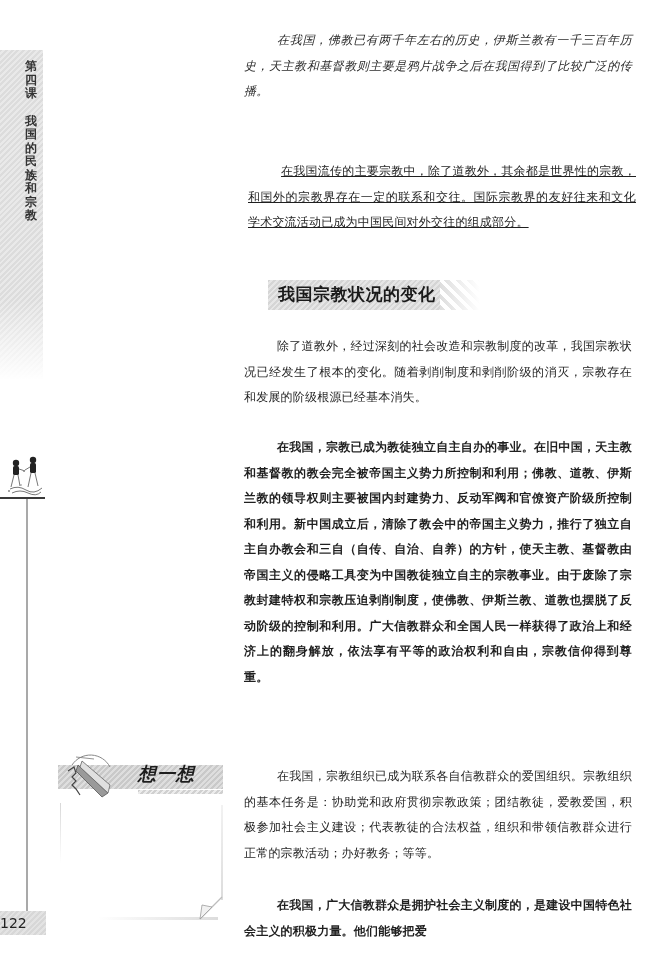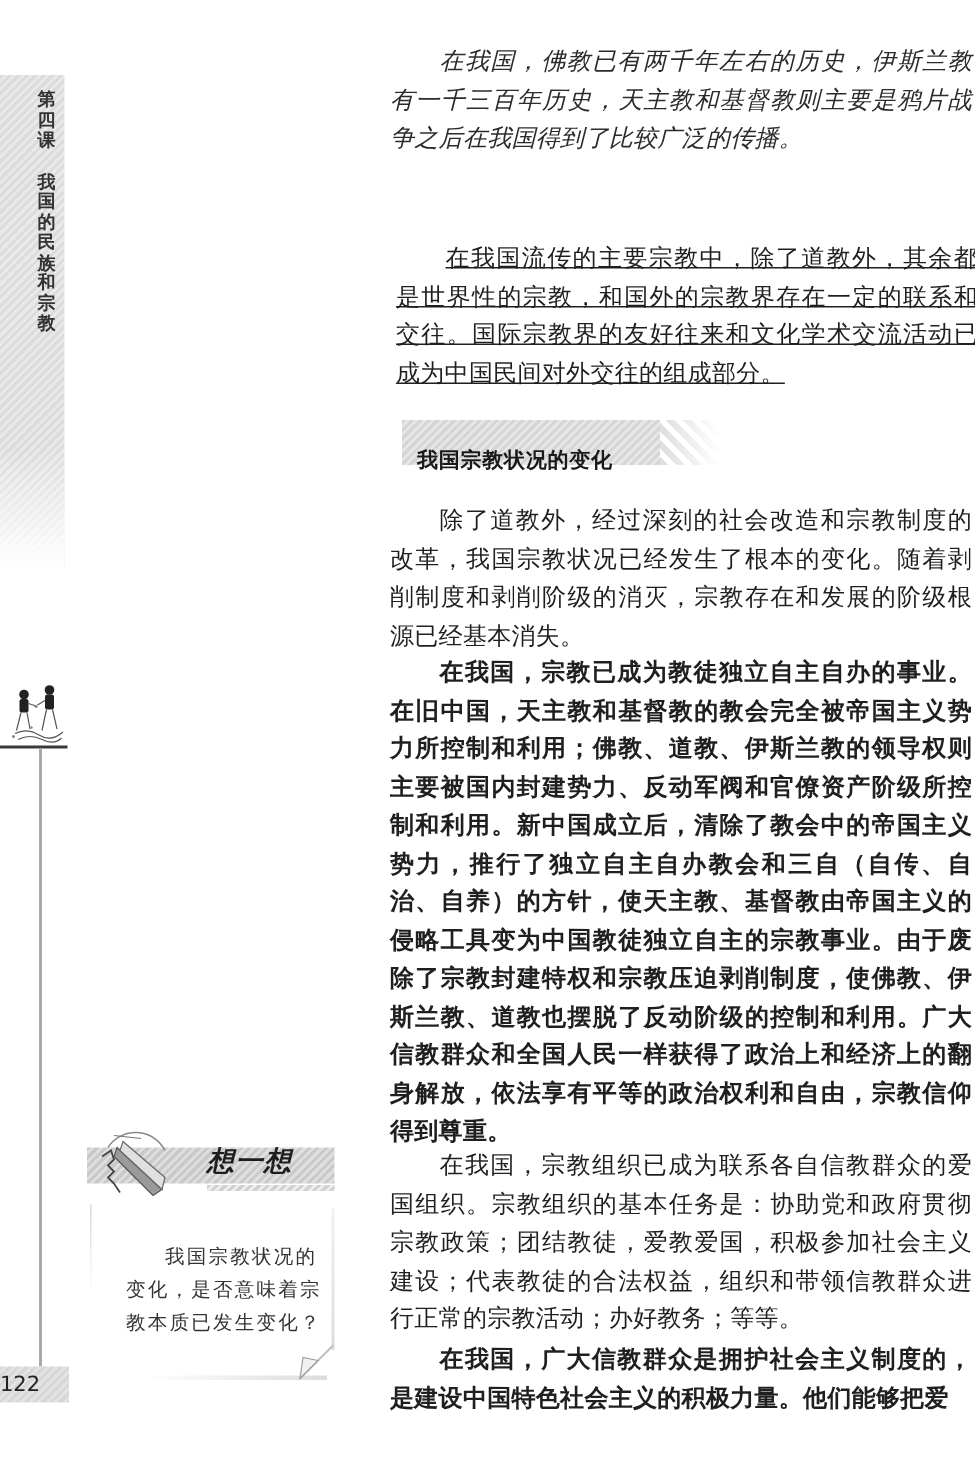--- a/index.html
+++ b/index.html
@@ -71,40 +71,40 @@
     }
     .think-frame-left {
       position: absolute; left: 2px; top: 58px; width: 1px; height: 60px;
       background: linear-gradient(180deg, #d8d8d8, #ffffff);
     }
     .think-curl { position: absolute; left: 140px; top: 150px; width: 26px; height: 26px; }
 
     
     .main { position: absolute; left: 244px; top: 0; width: 400px; }
     .para {
-      position: absolute; left: 16px; width: 388px;
-      font-size: 16px; line-height: 25.5px; color: #1f1f1f;
+      position: absolute; left: 0; width: 388px;
+      font-size: 12px; line-height: 25.5px; color: #1f1f1f;
       text-indent: 33px; text-align: justify; letter-spacing: 0.2px;
     }
     .para.kaiti { font-family: "DejaVu Serif", "Liberation Serif", serif; font-style: italic; color: #2b2b2b; }
 
     .section-head {
       position: absolute; left: 24px; top: 280px; width: 195px; height: 30px;
       background: repeating-linear-gradient(135deg, #d5d5d5 0 2px, #e6e6e6 2px 4px);
     }
     .section-head-fade {
       position: absolute; left: 196px; top: 280px; width: 40px; height: 30px;
       background:
         linear-gradient(90deg, rgba(255,255,255,0) 0%, #ffffff 100%),
         repeating-linear-gradient(45deg, #dedede 0 4px, #ffffff 4px 8px);
     }
     .section-title {
-      position: absolute; left: 34px; top: 298px;
+      position: absolute; left: 34px; top: 283px;
       font-family: "DejaVu Sans", "Liberation Sans", sans-serif;
-      font-size: 14px; font-weight: bold; color: #1a1a1a; letter-spacing: 0.5px;
+      font-size: 17px; font-weight: bold; color: #1a1a1a; letter-spacing: 0.5px;
     }
   </style>
 </head>
 <body>
 
 <div class="side-strip"></div>
 <div class="side-strip-fade"></div>
 <div class="side-title">
   <span>第</span>
   <span>四</span>
@@ -150,21 +150,20 @@
     <path d="M14 20 A22 22 0 0 1 52 22" stroke="#888" stroke-width="1" fill="none"></path>
     <path d="M10 26 L16 22 L18 28 L14 32 L18 36 L14 40 L18 44 L22 50" stroke="#444" stroke-width="1.2" fill="none"></path>
     <path d="M20 20 L50 48 L44 52 L18 26 Z" fill="#9a9a9a" stroke="#555" stroke-width="0.8"></path>
     <path d="M24 16 L52 40 L50 48 L22 22 Z" fill="#e0e0e0" stroke="#666" stroke-width="0.8"></path>
     <path d="M18 12 L36 14" stroke="#777" stroke-width="0.8"></path>
   </svg>
   <div class="think-title">想一想</div>
   <div class="think-frame-left"></div>
   <div class="think-frame-right"></div>
   <div class="think-frame-bottom"></div>
-  <div class="think-body">我国宗教状况的变化，是否意味着宗教本质已发生变化？</div>
   <svg class="think-curl" viewBox="0 0 26 26">
     <path d="M2 24 L24 2" stroke="#bdbdbd" stroke-width="1.2" fill="none"></path>
     <path d="M2 24 L4 10 L14 12 Z" fill="#f1f1f1" stroke="#9d9d9d" stroke-width="0.8"></path>
   </svg>
 </div>
 
 <div class="main">
   <p class="para kaiti" style="top:28px; margin:0;">在我国，佛教已有两千年左右的历史，伊斯兰教有一千三百年历史，天主教和基督教则主要是鸦片战争之后在我国得到了比较广泛的传播。</p>
   <p class="para" style="top:155px; margin:4px;text-decoration:underline;">在我国流传的主要宗教中，除了道教外，其余都是世界性的宗教，和国外的宗教界存在一定的联系和交往。国际宗教界的友好往来和文化学术交流活动已成为中国民间对外交往的组成部分。</p>
 

